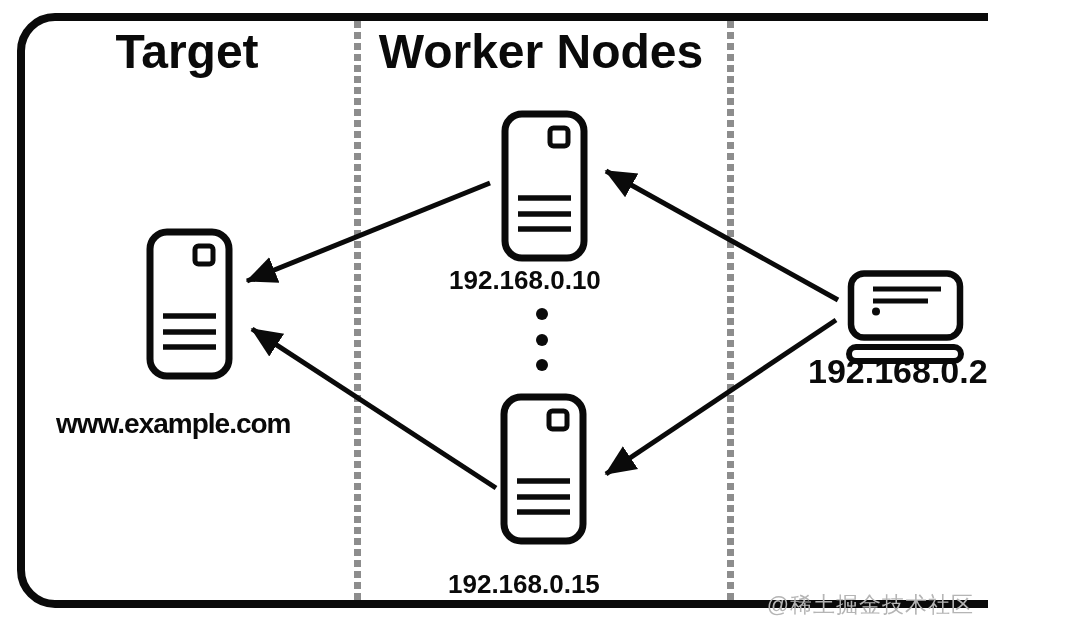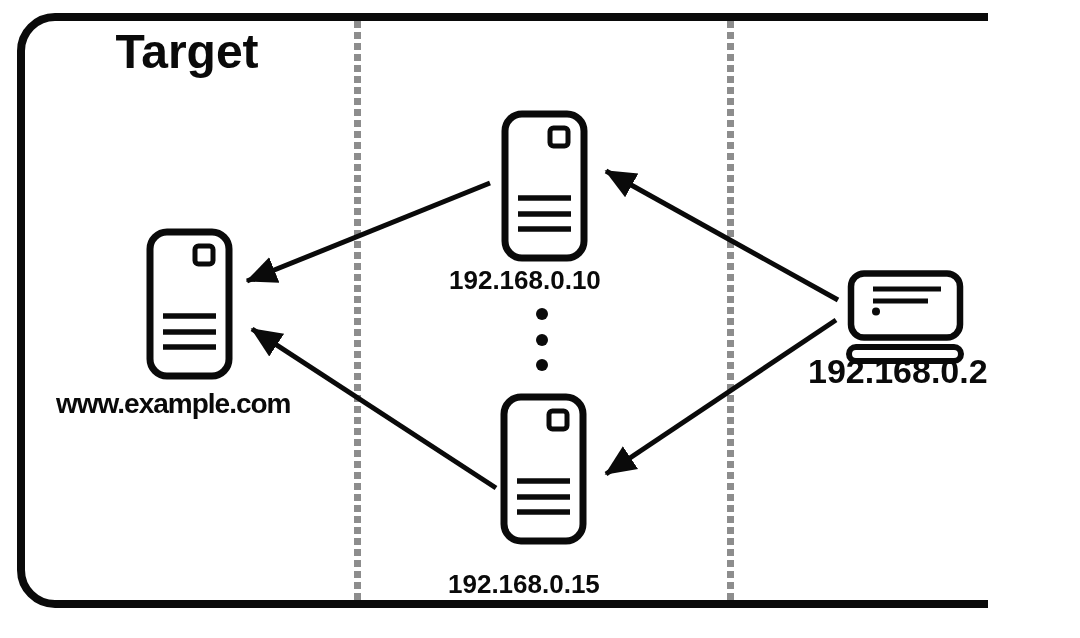--- a/index.html
+++ b/index.html
@@ -46,21 +46,21 @@
   .icon-worker1 { left: 501px; top: 110px; }
   .icon-worker2 { left: 500px; top: 393px; }
   .icon-laptop { left: 846px; top: 270px; }
   .node-label {
     position: absolute;
     font-weight: bold;
     color: #0a0a0a;
     text-align: left;
     white-space: nowrap;
   }
-  .lbl-target { left: 56px; top: 388px; width: 260px; font-size: 28px; letter-spacing: -1px; }
+  .lbl-target { left: 56px; top: 408px; width: 260px; font-size: 28px; letter-spacing: -1px; }
   .lbl-worker1 { left: 449px; top: 265px; width: 190px; font-size: 26px; }
   .lbl-worker2 { left: 448px; top: 569px; width: 190px; font-size: 26px; }
   .lbl-controller { left: 808px; top: 352px; width: 190px; font-size: 34px; }
   .arrows {
     position: absolute;
     left: 0; top: 0;
     width: 1080px; height: 638px;
     pointer-events: none;
   }
   .watermark {
@@ -78,20 +78,21 @@
 <body>
 
 <div class="stage">
 
   <div class="frame"></div>
 
   <div class="separator sep-1"></div>
   <div class="separator sep-2"></div>
 
   <div class="col-header hdr-target">Target</div>
+  <div class="col-header hdr-workers">Worker Nodes</div>
 
   <svg class="node-icon icon-target" width="87" height="152" viewBox="0 0 87 152">
     <rect x="4" y="4" width="79" height="144" rx="17" fill="#ffffff" stroke="#0a0a0a" stroke-width="7"></rect>
     <rect x="49" y="18" width="18" height="18" rx="3.5" fill="none" stroke="#0a0a0a" stroke-width="5"></rect>
     <g stroke="#0a0a0a" stroke-width="5.5">
       <line x1="17" y1="88" x2="70" y2="88"></line>
       <line x1="17" y1="104" x2="70" y2="104"></line>
       <line x1="17" y1="119" x2="70" y2="119"></line>
     </g>
   </svg>
@@ -143,14 +144,15 @@
       <line x1="838" y1="300" x2="606" y2="171" marker-end="url(#ah)"></line>
       <line x1="836" y1="320" x2="606" y2="474" marker-end="url(#ah)"></line>
     </g>
     <g fill="#0a0a0a">
       <circle cx="542" cy="314" r="6"></circle>
       <circle cx="542" cy="340" r="6"></circle>
       <circle cx="542" cy="365" r="6"></circle>
     </g>
   </svg>
 
+  <div class="watermark">@稀土掘金技术社区</div>
 
 </div>
 
 </body></html>

